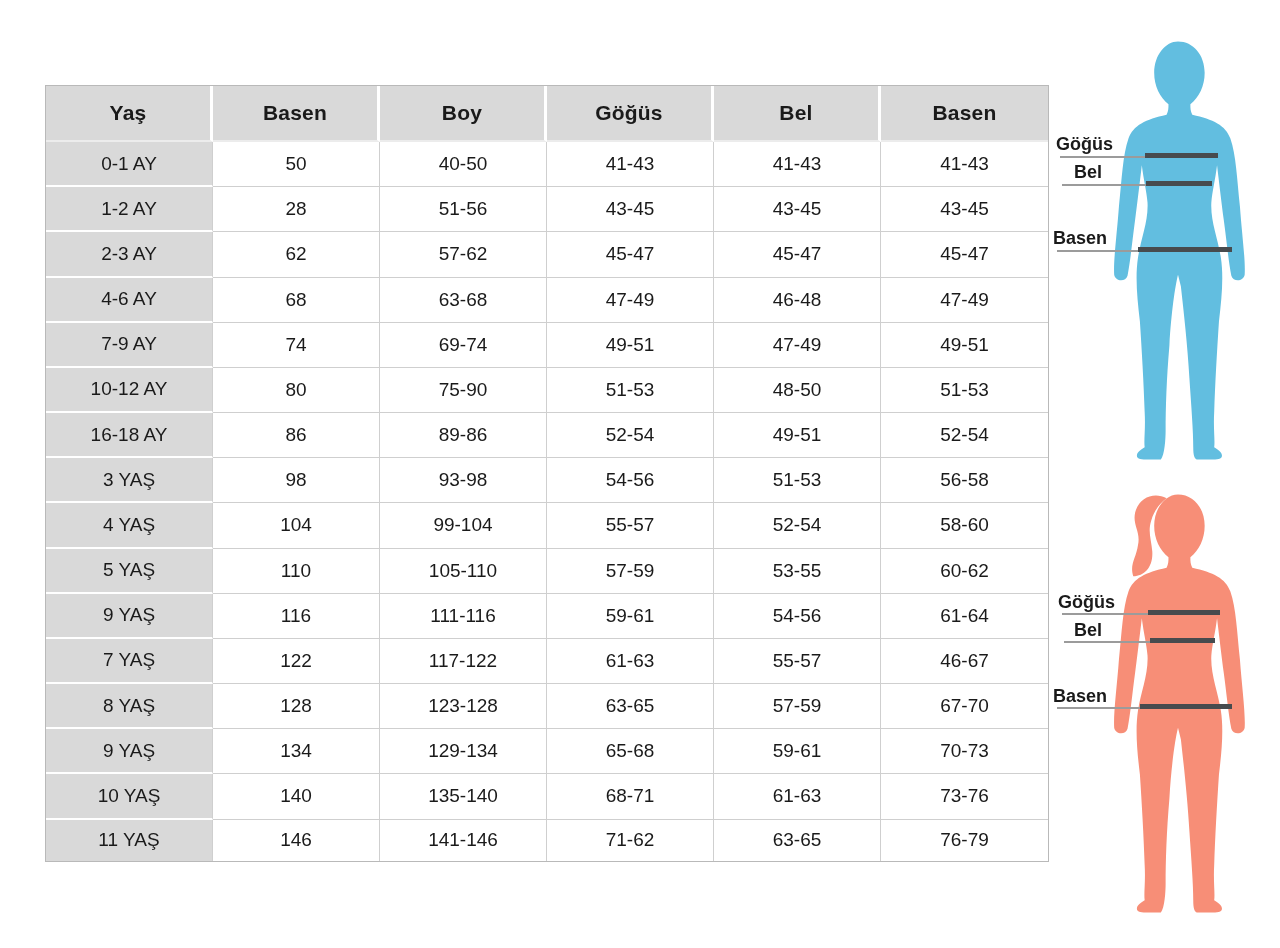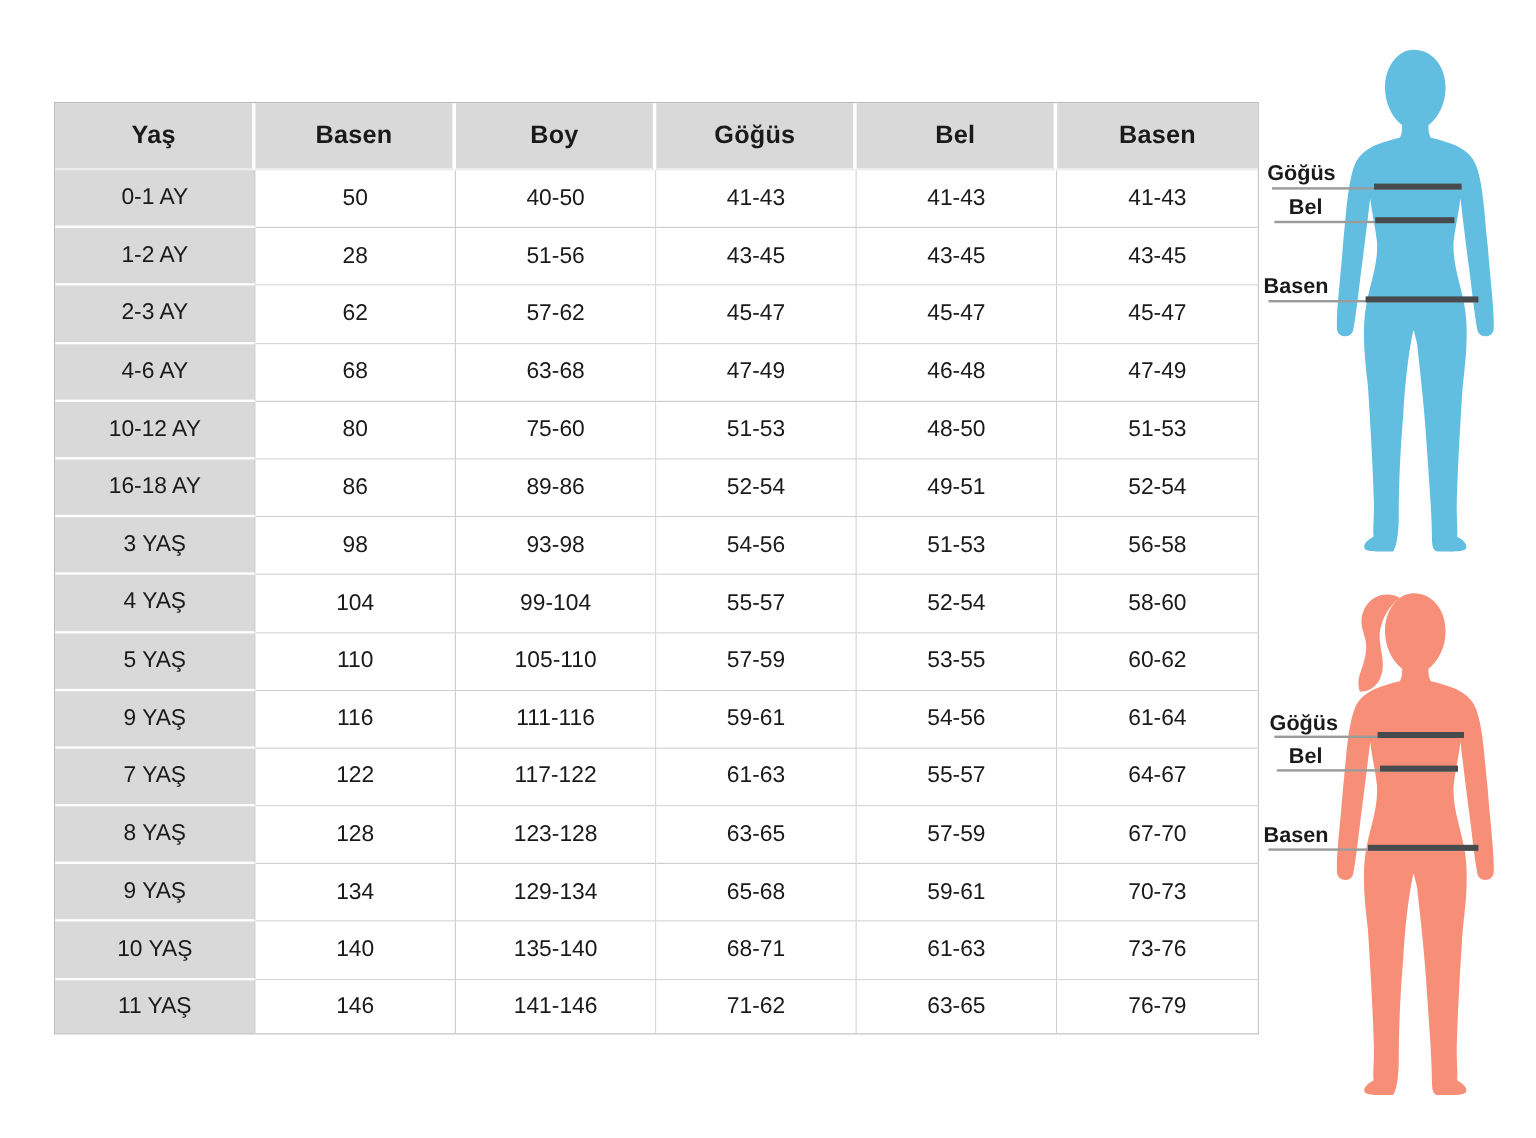--- a/index.html
+++ b/index.html
@@ -126,23 +126,31 @@
           </tr>
           <tr>
             <th>4-6 AY</th>
             <td>68</td>
             <td>63-68</td>
             <td>47-49</td>
             <td>46-48</td>
             <td>47-49</td>
           </tr>
           <tr>
+            <th>7-9 AY</th>
+            <td>74</td>
+            <td>69-74</td>
+            <td>49-51</td>
+            <td>47-49</td>
+            <td>49-51</td>
+          </tr>
+          <tr>
             <th>10-12 AY</th>
             <td>80</td>
-            <td>75-60</td>
+            <td>75-90</td>
             <td>51-53</td>
             <td>48-50</td>
             <td>51-53</td>
           </tr>
           <tr>
             <th>16-18 AY</th>
             <td>86</td>
             <td>89-86</td>
             <td>52-54</td>
             <td>49-51</td>
@@ -179,21 +187,21 @@
             <td>59-61</td>
             <td>54-56</td>
             <td>61-64</td>
           </tr>
           <tr>
             <th>7 YAŞ</th>
             <td>122</td>
             <td>117-122</td>
             <td>61-63</td>
             <td>55-57</td>
-            <td>64-67</td>
+            <td>46-67</td>
           </tr>
           <tr>
             <th>8 YAŞ</th>
             <td>128</td>
             <td>123-128</td>
             <td>63-65</td>
             <td>57-59</td>
             <td>67-70</td>
           </tr>
           <tr>

